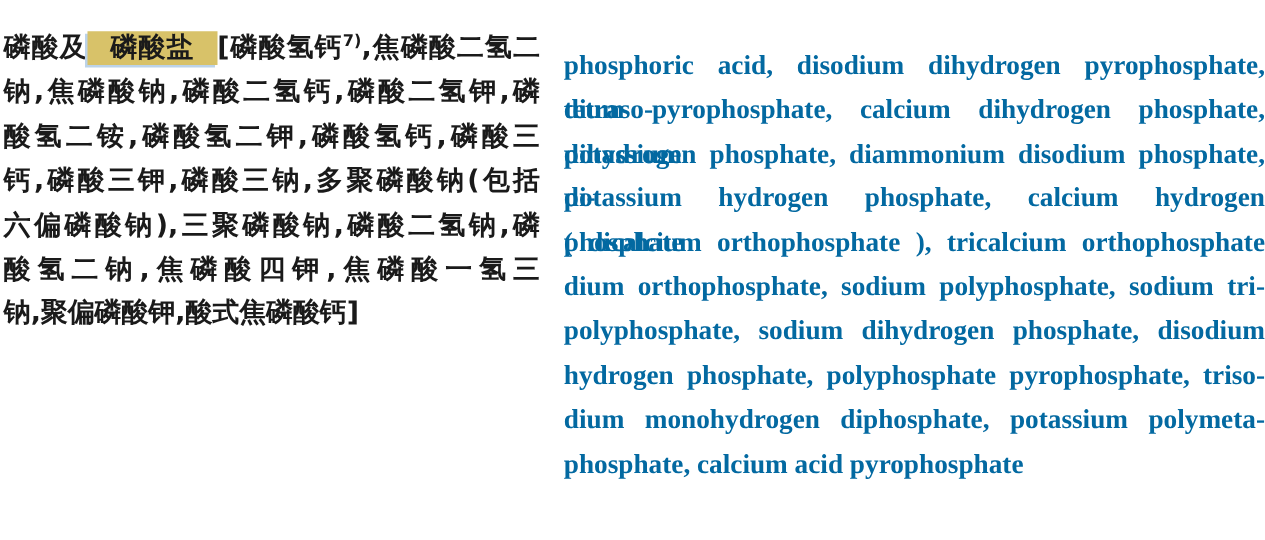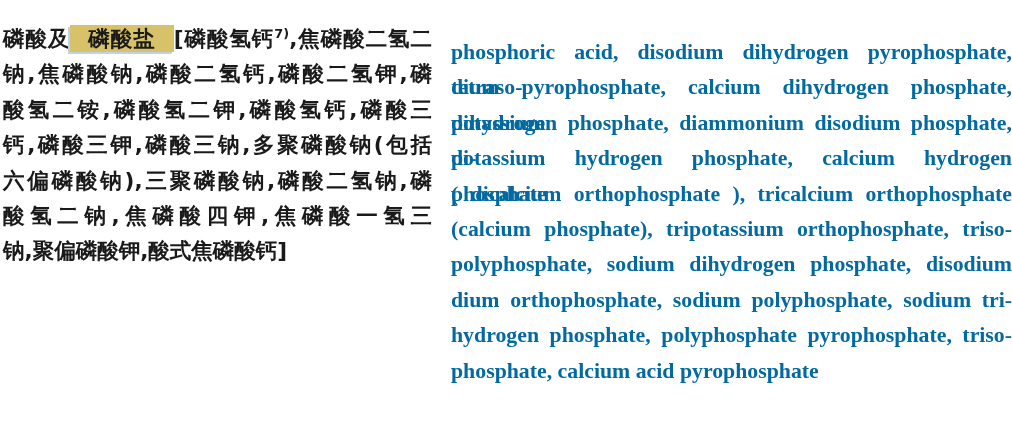--- a/index.html
+++ b/index.html
@@ -59,19 +59,19 @@
       <div class="tline"><span>六偏磷酸钠),三聚磷酸钠,磷酸二氢钠,磷</span></div>
       <div class="tline"><span>酸氢二钠,焦磷酸四钾,焦磷酸一氢三</span></div>
       <div class="tline last"><span>钠,聚偏磷酸钾,酸式焦磷酸钙]</span></div>
     </div>
   <div class="col col-right">
       <div class="tline">phosphoric acid, disodium dihydrogen pyrophosphate, tetraso-</div>
       <div class="tline">dium pyrophosphate, calcium dihydrogen phosphate, potassium</div>
       <div class="tline">dihydrogen phosphate, diammonium disodium phosphate, di-</div>
       <div class="tline">potassium hydrogen phosphate, calcium hydrogen phosphate</div>
       <div class="tline">( dicalcium orthophosphate ), tricalcium orthophosphate</div>
-      <div class="tline">(calcium phosphate), tripotassium orthophosphate, triso-</div>
+      <div class="tline">dium orthophosphate, sodium polyphosphate, sodium tri-</div>
       <div class="tline">polyphosphate, sodium dihydrogen phosphate, disodium</div>
-      <div class="tline">dium orthophosphate, sodium polyphosphate, sodium tri-</div>
       <div class="tline">hydrogen phosphate, polyphosphate pyrophosphate, triso-</div>
+      <div class="tline">dium monohydrogen diphosphate, potassium polymeta-</div>
       <div class="tline last">phosphate, calcium acid pyrophosphate</div>
     </div>
 </div>
 
 </body></html>

